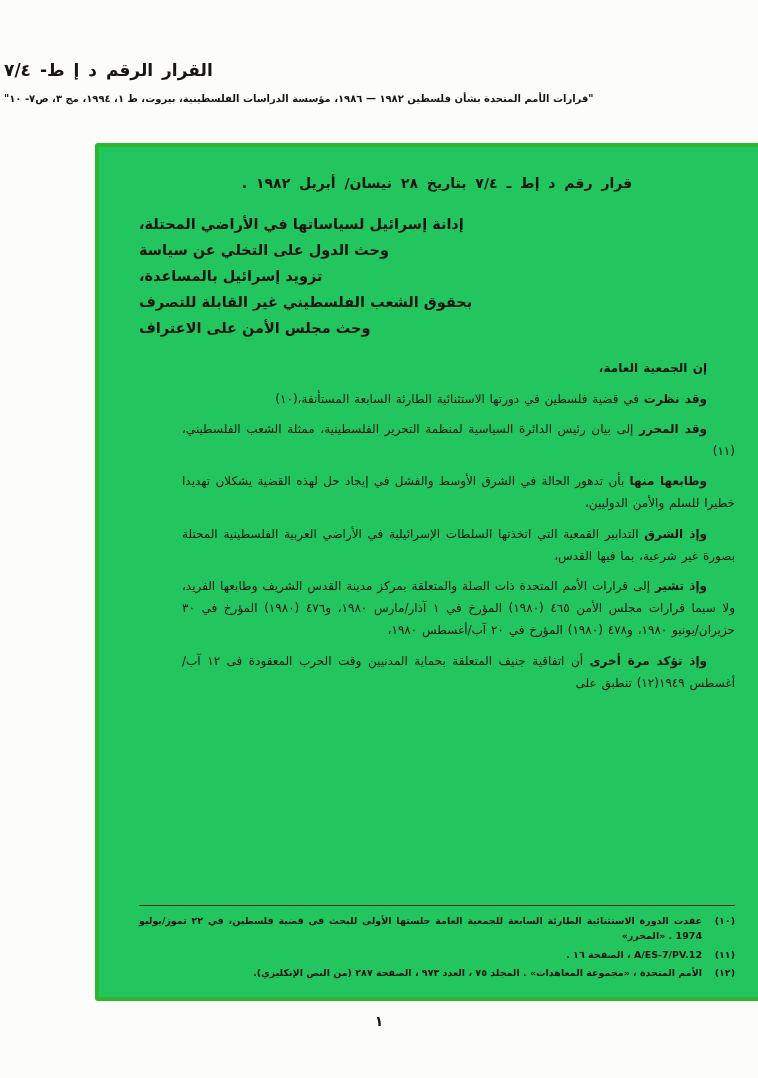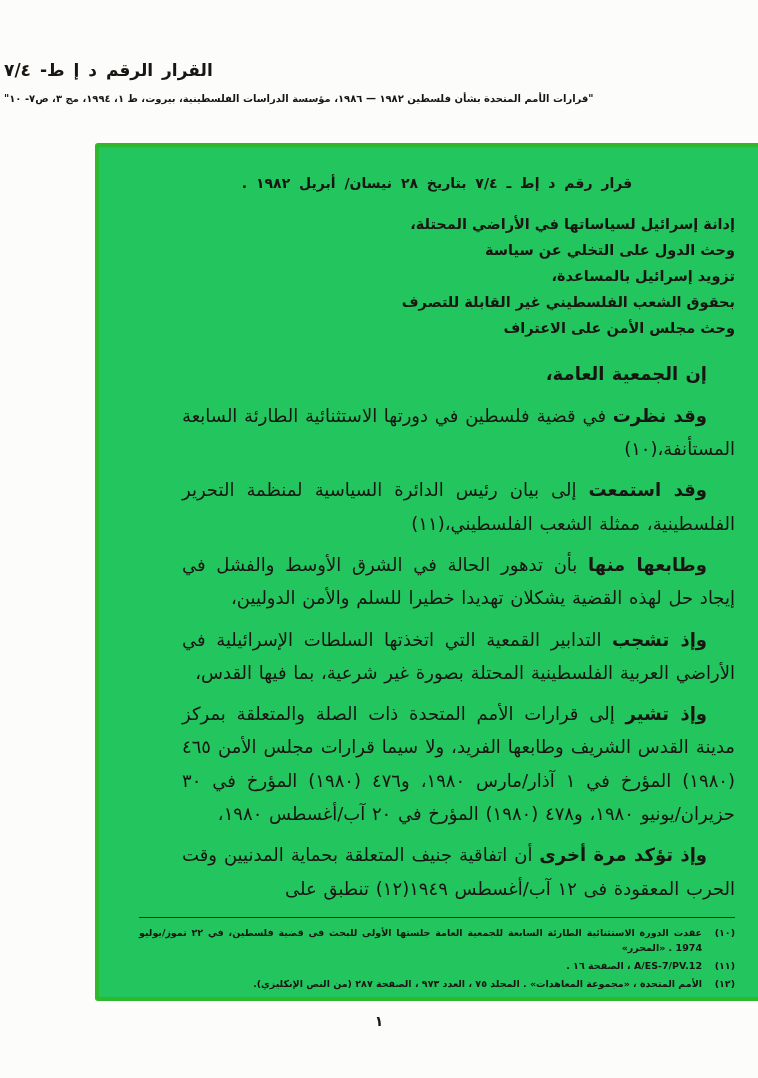--- a/index.html
+++ b/index.html
@@ -50,29 +50,29 @@
 
   .doc-title {
     text-align: center;
     font-size: 14px;
     font-weight: bold;
     word-spacing: 4px;
     margin-bottom: 20px;
   }
 
   .doc-headings {
-    text-align: right;
+    text-align: left;
     font-weight: bold;
     font-size: 14.5px;
     line-height: 1.8;
     margin-bottom: 16px;
   }
 
   .doc-body {
-    font-size: 18px;
+    font-size: 12px;
     line-height: 1.85;
     text-align: justify;
     text-align-last: right;
     word-spacing: 1px;
     margin-left: 43px;
   }
   .para { text-indent: 28px; margin-bottom: 8px; }
   .para-lead { font-weight: bold; }
 
   .footnotes { margin-top: auto; padding-top: 4px; }
@@ -118,23 +118,23 @@
         <div>إدانة إسرائيل لسياساتها في الأراضي المحتلة،</div>
         <div>وحث الدول على التخلي عن سياسة</div>
         <div>تزويد إسرائيل بالمساعدة،</div>
         <div>بحقوق الشعب الفلسطيني غير القابلة للتصرف</div>
         <div>وحث مجلس الأمن على الاعتراف</div>
       </div>
 
       <div class="doc-body">
         <p class="para"><span class="para-lead">إن الجمعية العامة،</span><span></span></p>
         <p class="para"><span class="para-lead">وقد نظرت</span><span> في قضية فلسطين في دورتها الاستثنائية الطارئة السابعة المستأنفة،(١٠)</span></p>
-        <p class="para"><span class="para-lead">وقد استمعت</span><span> إلى بيان رئيس الدائرة السياسية لمنظمة التحرير الفلسطينية، ممثلة الشعب الفلسطيني،(١١)</span></p>
+        <p class="para"><span class="para-lead">وقد المحرر</span><span> إلى بيان رئيس الدائرة السياسية لمنظمة التحرير الفلسطينية، ممثلة الشعب الفلسطيني،(١١)</span></p>
         <p class="para"><span class="para-lead">وطابعها منها</span><span> بأن تدهور الحالة في الشرق الأوسط والفشل في إيجاد حل لهذه القضية يشكلان تهديدا خطيرا للسلم والأمن الدوليين،</span></p>
-        <p class="para"><span class="para-lead">وإذ تشجب</span><span> التدابير القمعية التي اتخذتها السلطات الإسرائيلية في الأراضي العربية الفلسطينية المحتلة بصورة غير شرعية، بما فيها القدس،</span></p>
+        <p class="para"><span class="para-lead">وإذ الشرق</span><span> التدابير القمعية التي اتخذتها السلطات الإسرائيلية في الأراضي العربية الفلسطينية المحتلة بصورة غير شرعية، بما فيها القدس،</span></p>
         <p class="para"><span class="para-lead">وإذ تشير</span><span> إلى قرارات الأمم المتحدة ذات الصلة والمتعلقة بمركز مدينة القدس الشريف وطابعها الفريد، ولا سيما قرارات مجلس الأمن ٤٦٥ (١٩٨٠) المؤرخ في ١ آذار/مارس ١٩٨٠، و٤٧٦ (١٩٨٠) المؤرخ في ٣٠ حزيران/يونيو ١٩٨٠، و٤٧٨ (١٩٨٠) المؤرخ في ٢٠ آب/أغسطس ١٩٨٠،</span></p>
         <p class="para"><span class="para-lead">وإذ تؤكد مرة أخرى</span><span> أن اتفاقية جنيف المتعلقة بحماية المدنيين وقت الحرب المعقودة فى ١٢ آب/أغسطس ١٩٤٩(١٢) تنطبق على</span></p>
       </div>
 
       <div class="footnotes">
         <div class="fn-rule"></div>
         <div class="fn">
           <span class="fn-num">(١٠)</span>
           <span class="fn-text">عقدت الدورة الاستثنائية الطارئة السابعة للجمعية العامة جلستها الأولى للبحث فى قضية فلسطين، في ٢٢ تموز/يوليو 1974 . «المحرر»</span>
         </div>

